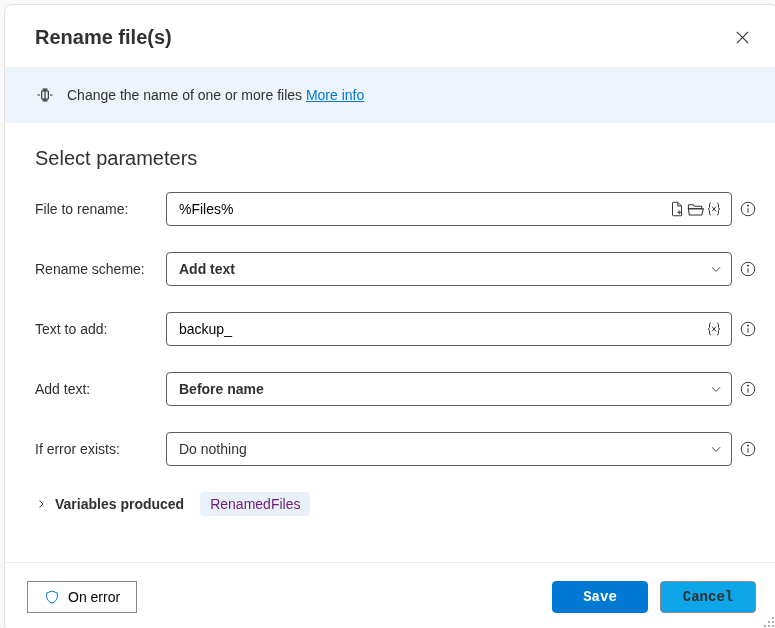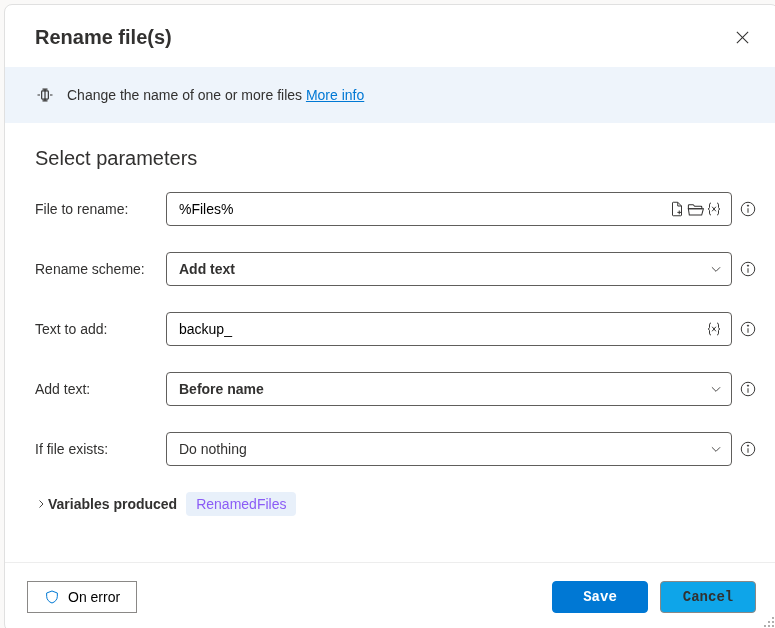--- a/index.html
+++ b/index.html
@@ -116,33 +116,33 @@
       width: 20px;
       height: 20px;
       flex-shrink: 0;
       display: flex;
       align-items: center;
       justify-content: center;
     }
     .vars-row {
       display: flex;
       align-items: center;
-      gap: 1px;
+      gap: 8px;
       margin-top: 2px;
     }
     .chevron-right {
       display: flex;
       align-items: center;
     }
     .vars-label {
       font-weight: 600;
     }
     .chip {
       background: #e8f0fa;
-      color: #8b5cf6;
+      color: #701a75;
       border-radius: 4px;
       padding: 4px 10px;
       margin-left: 8px;
     }
     .footer {
       border-top: 1px solid #ededed;
       padding: 18px 22px;
       display: flex;
       justify-content: space-between;
       align-items: center;
@@ -314,21 +314,21 @@
       <span class="info-circle">
         <svg width="18" height="18" viewBox="0 0 24 24" fill="none" stroke="#323130" stroke-width="1.3">
           <circle cx="12" cy="12" r="9"></circle>
             <line x1="12" y1="11" x2="12" y2="17"></line>
             <circle cx="12" cy="7.5" r="0.8" fill="#323130"></circle>
         </svg>
       </span>
     </div>
 
     <div class="form-row">
-      <div class="form-label">If file exists:</div>
+      <div class="form-label">If error exists:</div>
       <div class="select-wrap">
         <span class="select-value">Do nothing</span>
         <span>
           <svg width="14" height="14" viewBox="0 0 24 24" fill="none" stroke="#323130" stroke-width="1.5">
               <polyline points="5 9 12 16 19 9"></polyline>
             </svg>
         </span>
       </div>
       <span class="info-circle">
         <svg width="18" height="18" viewBox="0 0 24 24" fill="none" stroke="#323130" stroke-width="1.3">

